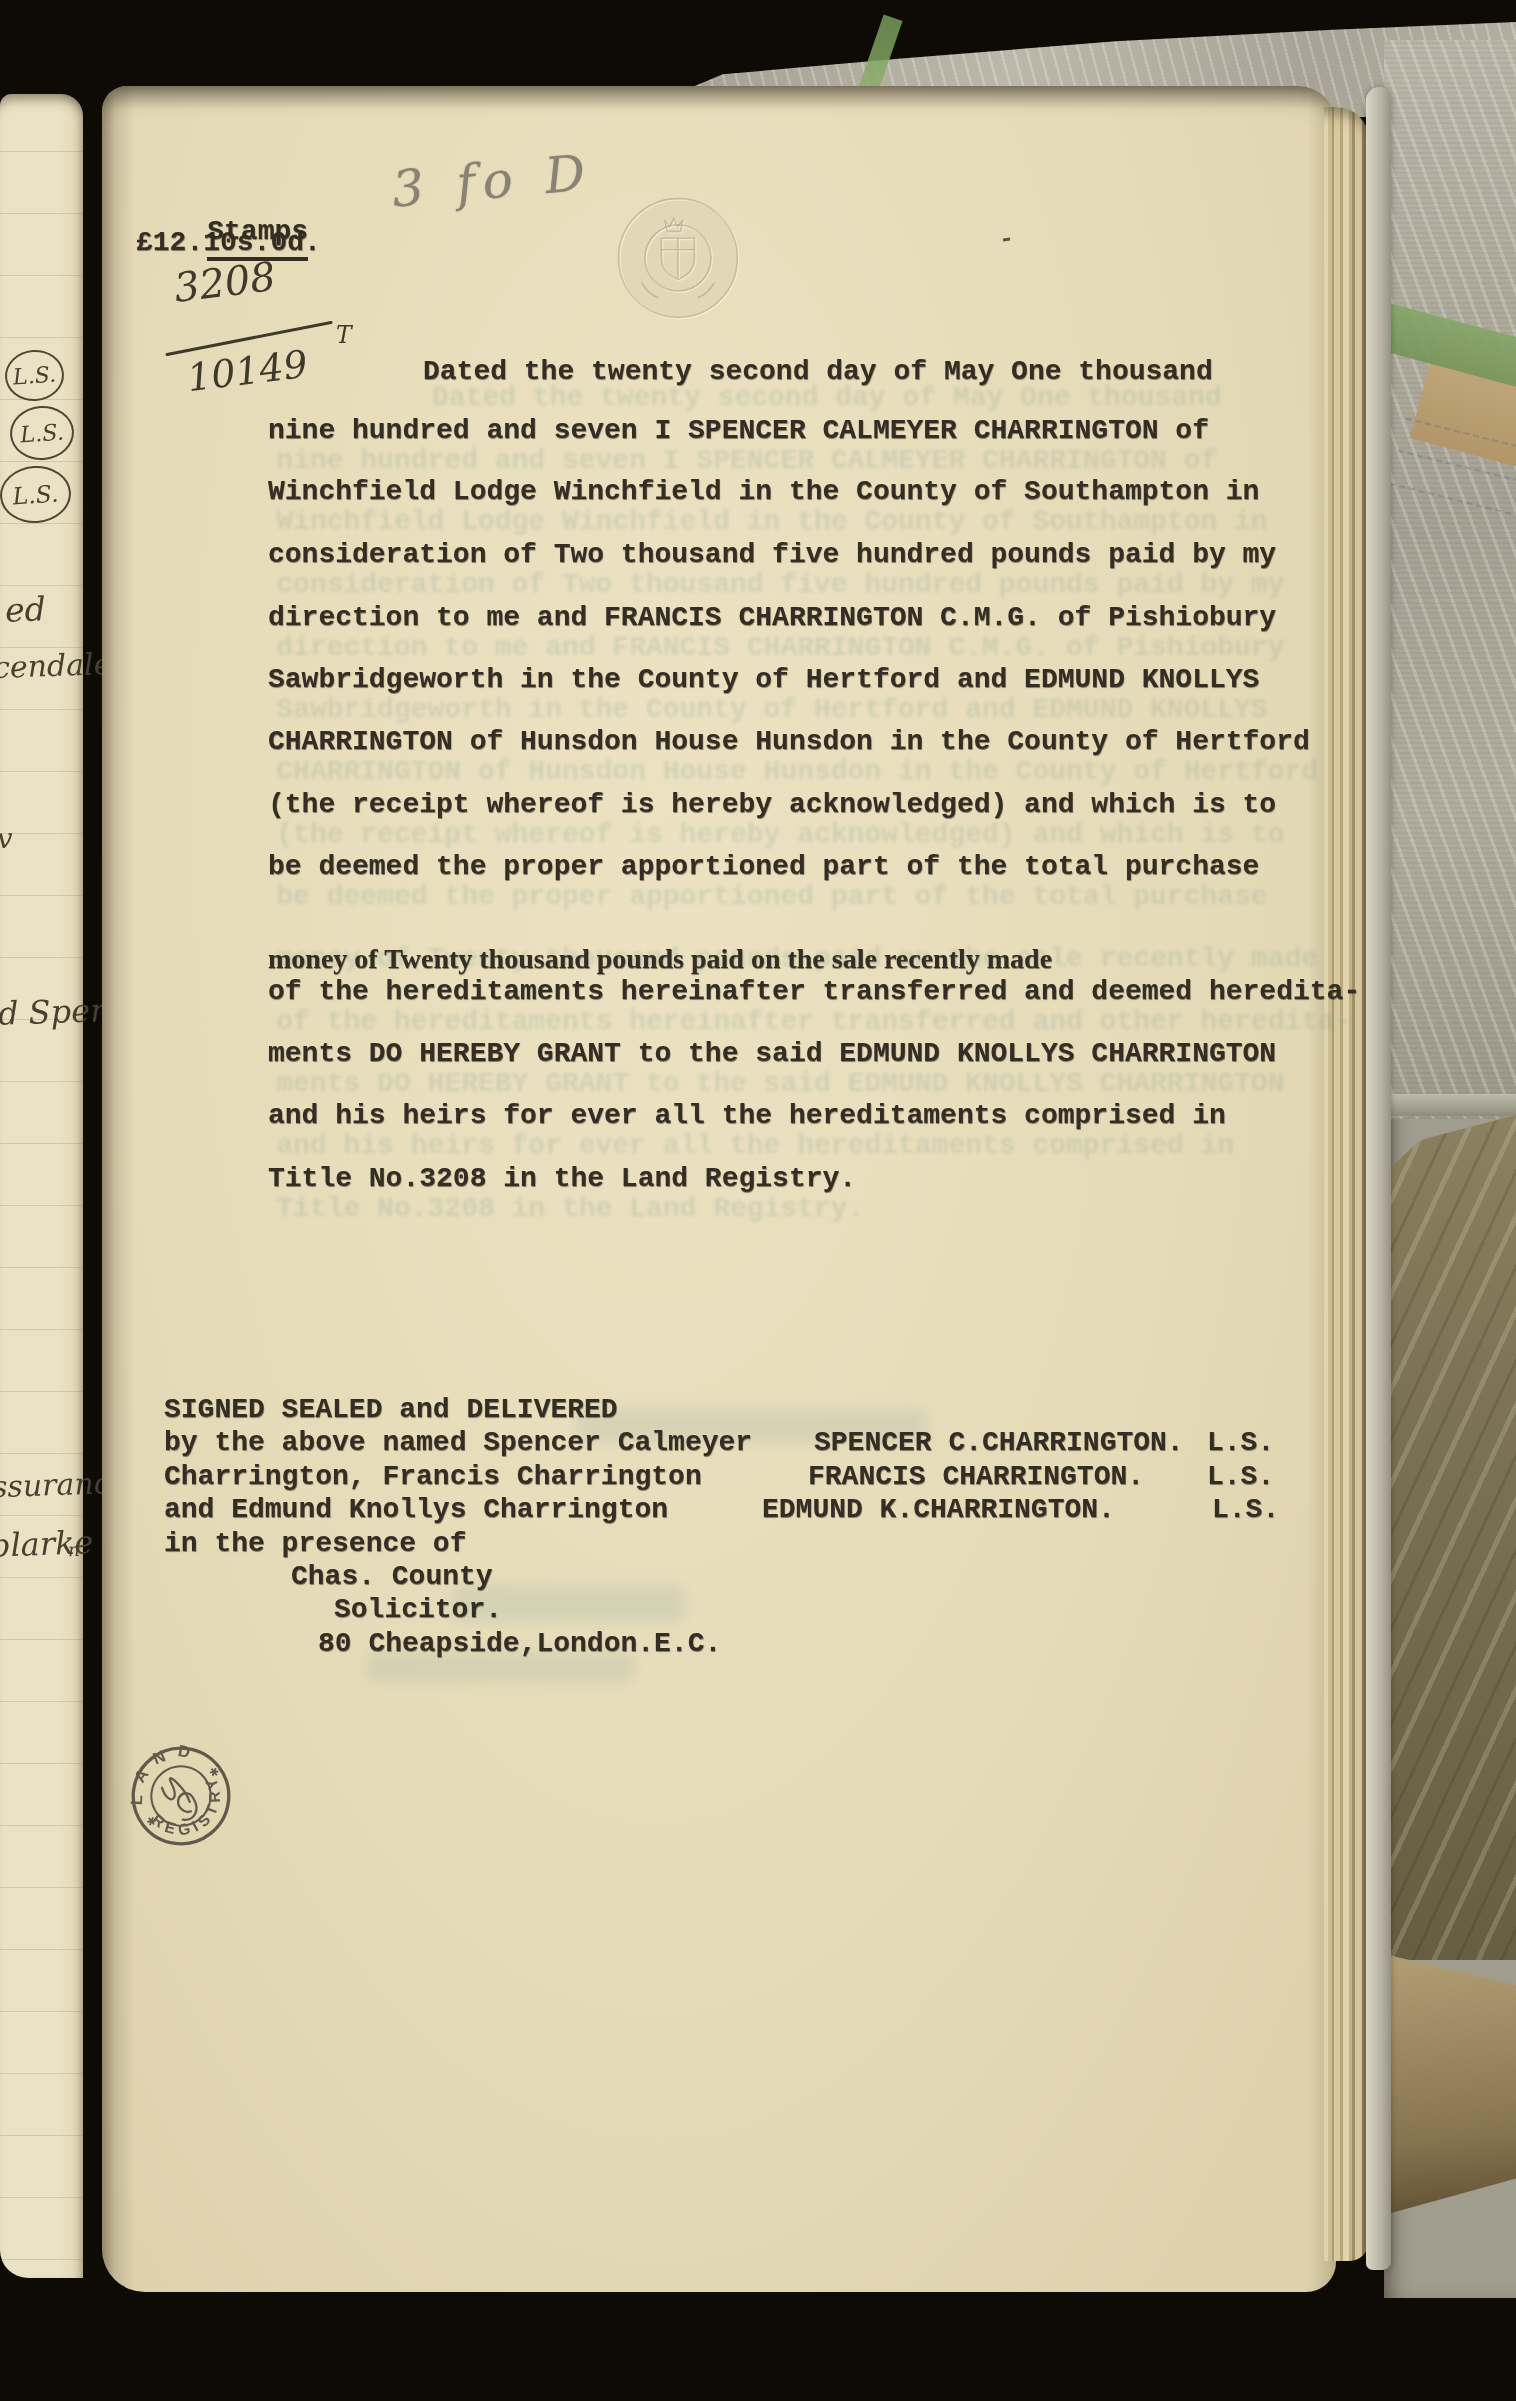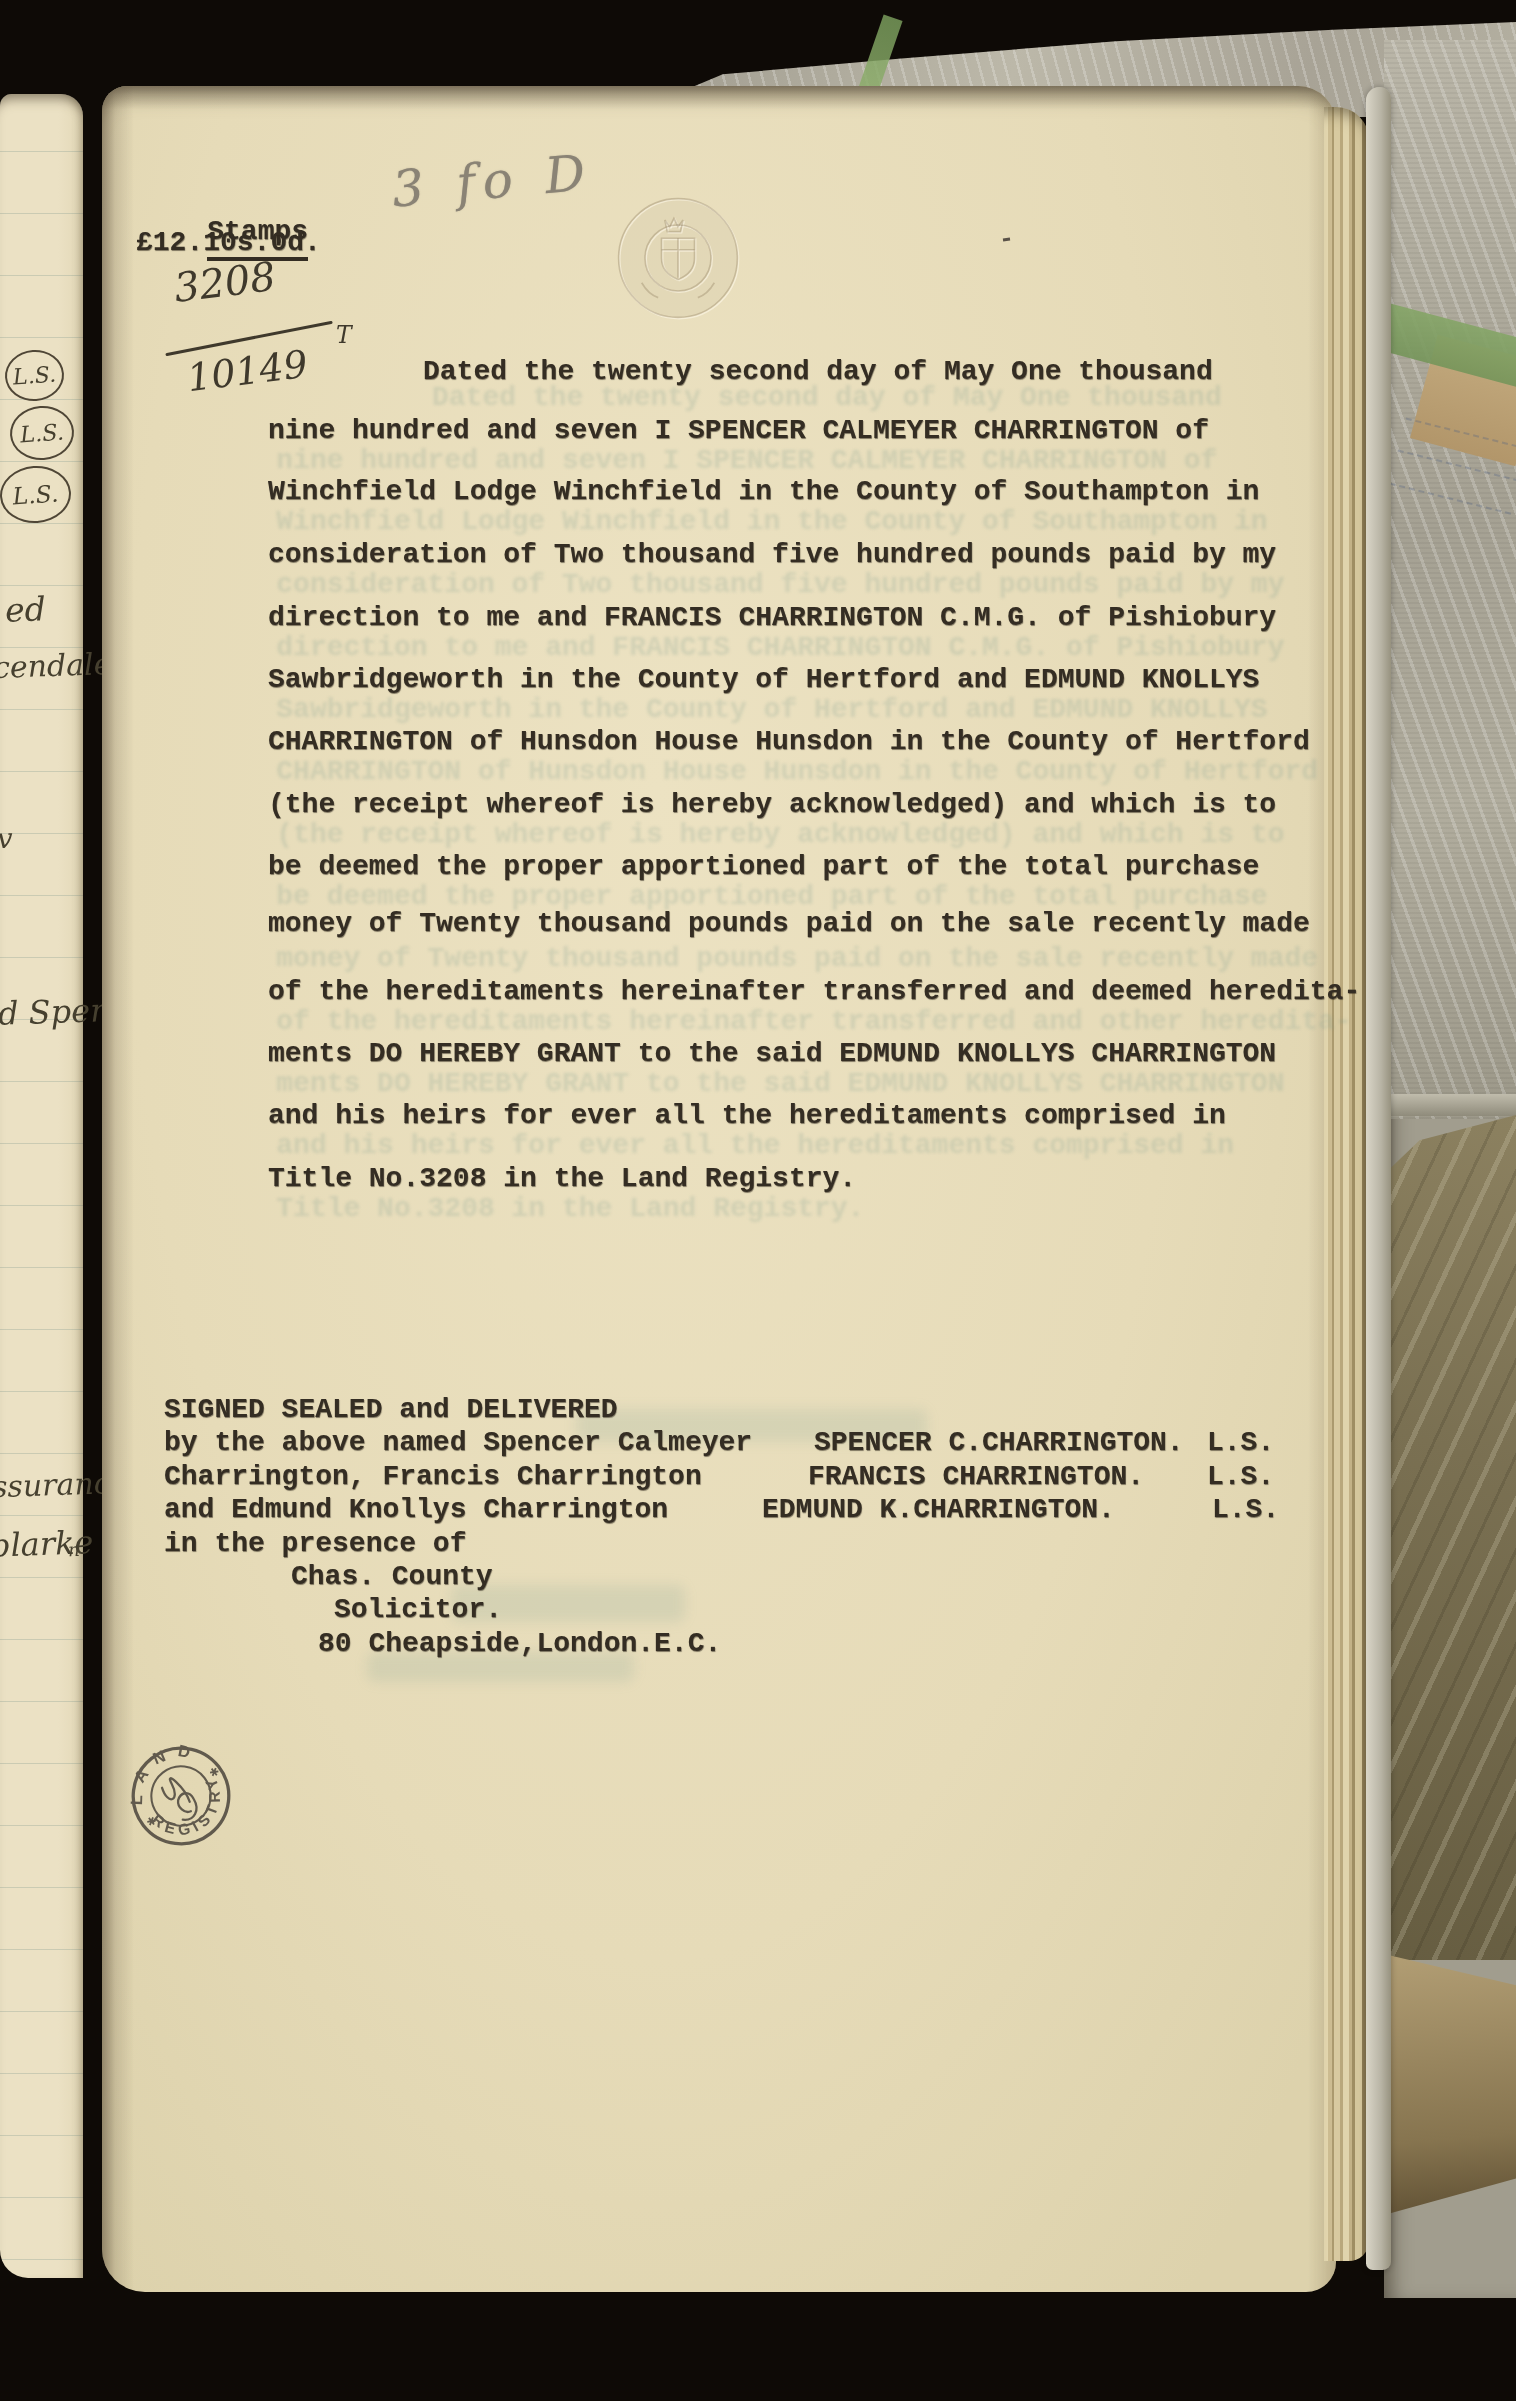--- a/index.html
+++ b/index.html
@@ -238,21 +238,21 @@
       <div class="deed-line typed" style="top: 250px;">direction to me and FRANCIS CHARRINGTON C.M.G. of Pishiobury</div>
       <div class="ghost-line" style="top: 342px; left: 8.3px;">Sawbridgeworth in the County of Hertford and EDMUND KNOLLYS</div>
       <div class="deed-line typed" style="top: 312px;">Sawbridgeworth in the County of Hertford and EDMUND KNOLLYS</div>
       <div class="ghost-line" style="top: 404px; left: 8.3px;">CHARRINGTON of Hunsdon House Hunsdon in the County of Hertford</div>
       <div class="deed-line typed" style="top: 374px;">CHARRINGTON of Hunsdon House Hunsdon in the County of Hertford</div>
       <div class="ghost-line" style="top: 467px; left: 8.3px;">(the receipt whereof is hereby acknowledged) and which is to</div>
       <div class="deed-line typed" style="top: 437px;">(the receipt whereof is hereby acknowledged) and which is to</div>
       <div class="ghost-line" style="top: 529px; left: 8.3px;">be deemed the proper apportioned part of the total purchase</div>
       <div class="deed-line typed" style="top: 499px;">be deemed the proper apportioned part of the total purchase</div>
       <div class="ghost-line" style="top: 591px; left: 8.3px;">money of Twenty thousand pounds paid on the sale recently made</div>
-      <div class="deed-line typed" style="top: 556px;">money of Twenty thousand pounds paid on the sale recently made</div>
+      <div class="deed-line typed" style="top: 591px; font-family: Liberation Serif, serif;">money of Twenty thousand pounds paid on the sale recently made</div>
       <div class="ghost-line" style="top: 654px; left: 8.3px;">of the hereditaments hereinafter transferred and other heredita-</div>
       <div class="deed-line typed" style="top: 624px;">of the hereditaments hereinafter transferred and deemed heredita-</div>
       <div class="ghost-line" style="top: 716px; left: 8.3px;">ments DO HEREBY GRANT to the said EDMUND KNOLLYS CHARRINGTON</div>
       <div class="deed-line typed" style="top: 686px;">ments DO HEREBY GRANT to the said EDMUND KNOLLYS CHARRINGTON</div>
       <div class="ghost-line" style="top: 778px; left: 8.3px;">and his heirs for ever all the hereditaments comprised in</div>
       <div class="deed-line typed" style="top: 748px;">and his heirs for ever all the hereditaments comprised in</div>
       <div class="ghost-line" style="top: 841px; left: 8.3px;">Title No.3208 in the Land Registry.</div>
       <div class="deed-line typed" style="top: 811px;">Title No.3208 in the Land Registry.</div>
     </div>
 

